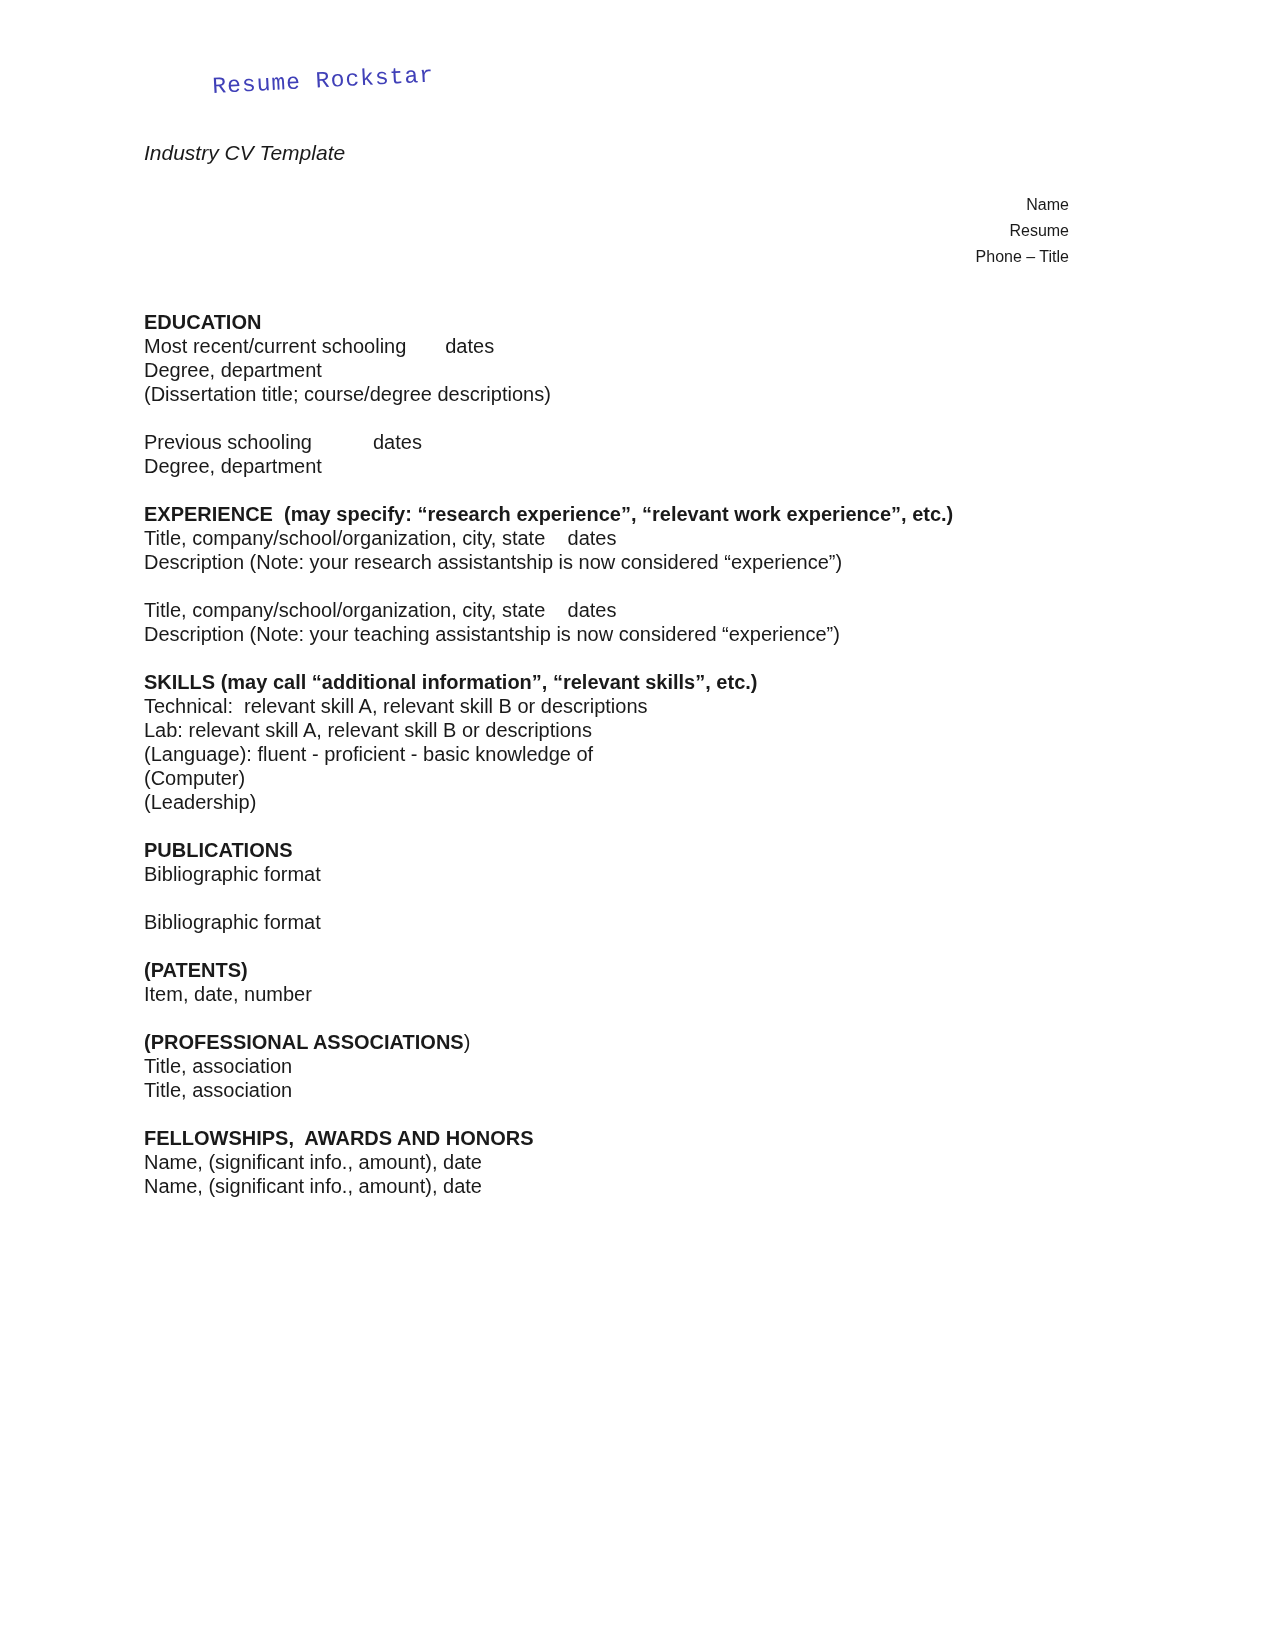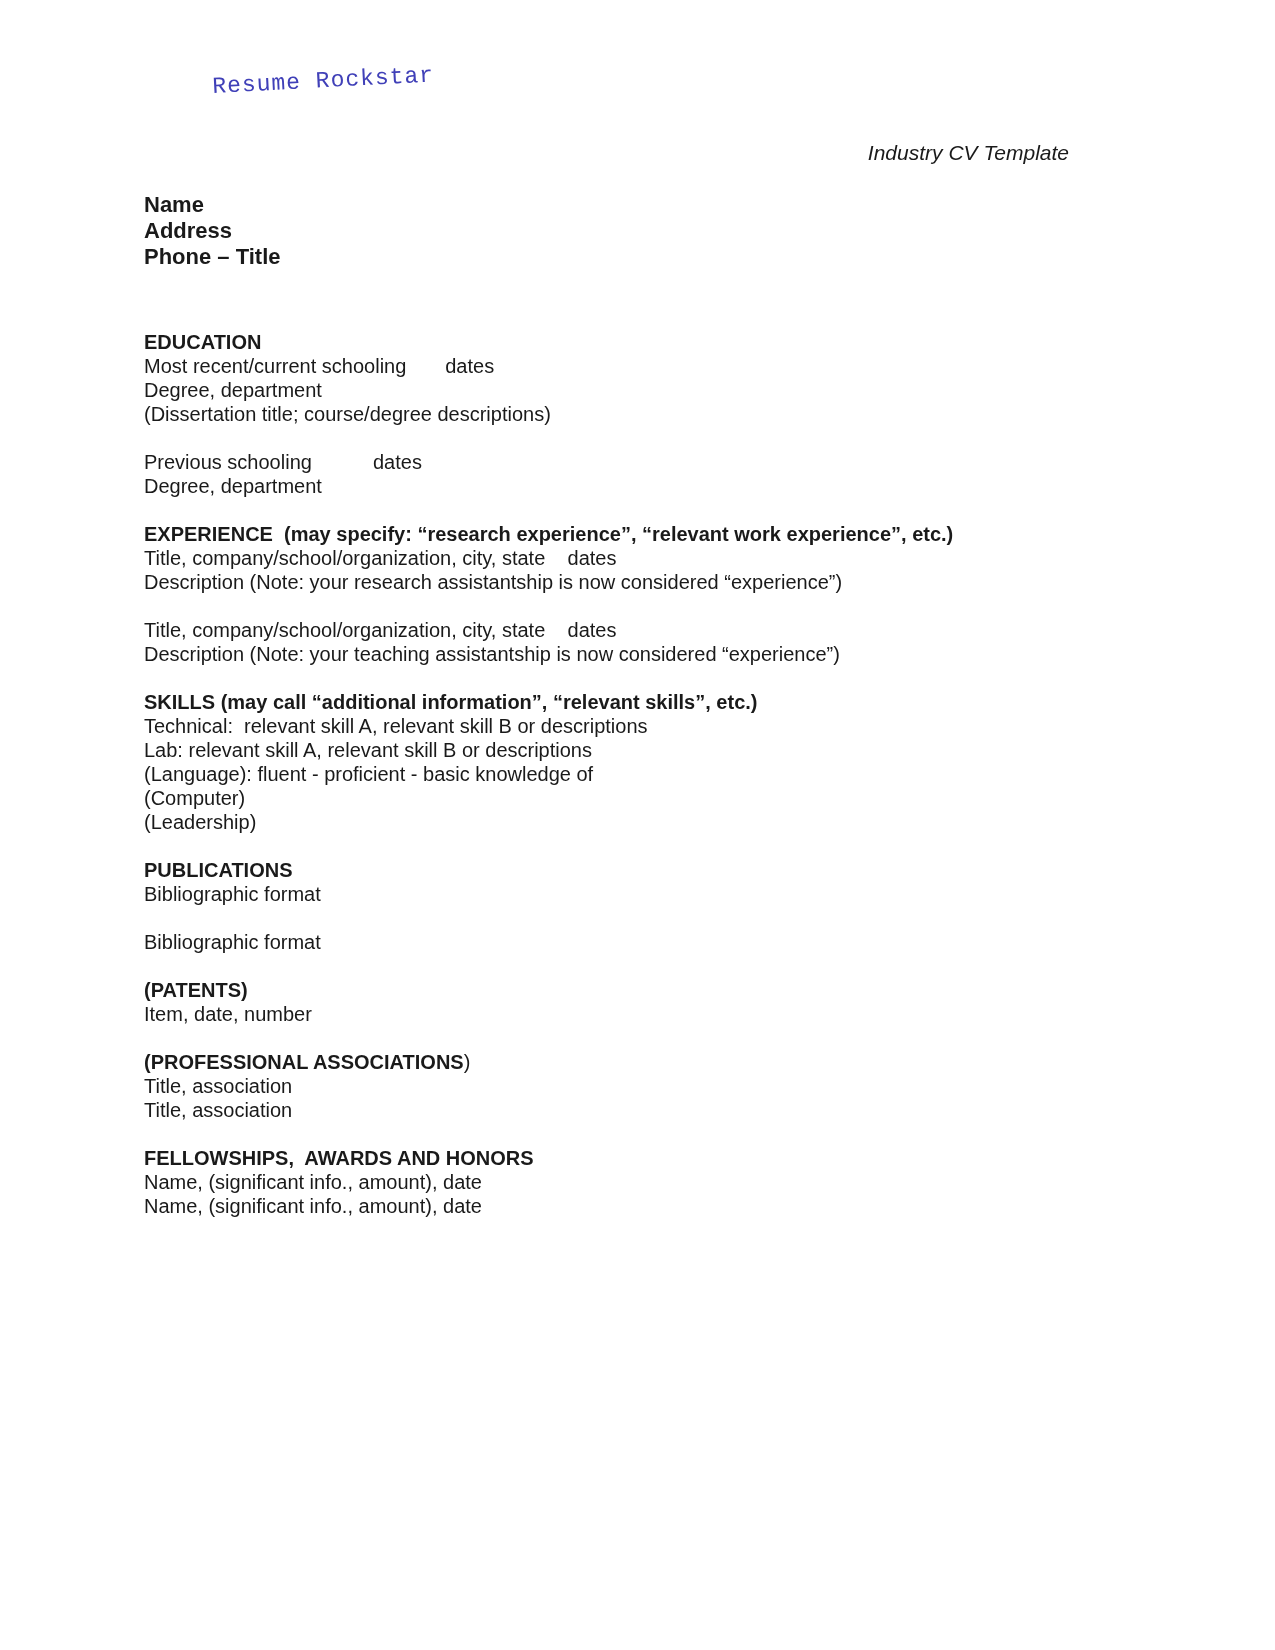--- a/index.html
+++ b/index.html
@@ -25,54 +25,54 @@
     letter-spacing: 1px;
     transform: rotate(-3deg);
     transform-origin: left bottom;
     white-space: nowrap;
   }
   .doc-title {
     position: absolute;
     left: 144px;
     top: 141px;
     width: 925px;
-    text-align: right;
+    text-align: left;
     font-style: italic;
     font-size: 21px;
   }
   .contact {
     position: absolute;
     left: 144px;
     top: 192px;
     width: 925px;
-    text-align: left;
-    font-weight: bold;
-    font-size: 22px;
+    text-align: right;
+    font-weight: normal;
+    font-size: 16px;
     line-height: 26px;
   }
   .doc-body {
     position: absolute;
     left: 144px;
-    top: 330px;
+    top: 310px;
     width: 1000px;
     font-size: 20px;
     line-height: 24px;
     white-space: pre-wrap;
   }
   .doc-body .line {
     min-height: 24px;
   }
   .doc-body .b { font-weight: bold; }
   .doc-body .i { }
 </style>
 </head>
 <body>
 
 <div class="page">
   <div class="logo" style="color: rgb(64, 64, 184);">Resume Rockstar</div>
   <div class="doc-title">Industry CV Template</div>
   <div class="contact">
     <div>Name</div>
-    <div>Address</div>
+    <div>Resume</div>
     <div>Phone – Title</div>
   </div>
   <div class="doc-body" id="doc-body"><div class="line"><span class="b">EDUCATION</span></div><div class="line"><span>Most recent/current schooling       dates</span></div><div class="line"><span>Degree, department</span></div><div class="line"><span>(Dissertation title; course/degree descriptions)</span></div><div class="line">&nbsp;</div><div class="line"><span>Previous schooling           dates</span></div><div class="line"><span>Degree, department</span></div><div class="line">&nbsp;</div><div class="line"><span class="b">EXPERIENCE  (may specify: “research experience”, “relevant work experience”, etc.)</span></div><div class="line"><span>Title, company/school/organization, city, state    dates</span></div><div class="line"><span>Description (Note: your research assistantship is now considered “experience”)</span></div><div class="line">&nbsp;</div><div class="line"><span>Title, company/school/organization, city, state    dates</span></div><div class="line"><span>Description (Note: your teaching assistantship is now considered “experience”)</span></div><div class="line">&nbsp;</div><div class="line"><span class="b">SKILLS (may call “additional information”, “relevant skills”, etc.)</span></div><div class="line"><span class="i">Technical:</span><span>  relevant skill A, relevant skill B or descriptions</span></div><div class="line"><span class="i">Lab:</span><span> relevant skill A, relevant skill B or descriptions</span></div><div class="line"><span class="i">(Language):</span><span> fluent - proficient - basic knowledge of</span></div><div class="line"><span class="i">(Computer)</span></div><div class="line"><span class="i">(Leadership)</span></div><div class="line">&nbsp;</div><div class="line"><span class="b">PUBLICATIONS</span></div><div class="line"><span>Bibliographic format</span></div><div class="line">&nbsp;</div><div class="line"><span>Bibliographic format</span></div><div class="line">&nbsp;</div><div class="line"><span class="b">(PATENTS)</span></div><div class="line"><span>Item, date, number</span></div><div class="line">&nbsp;</div><div class="line"><span class="b">(PROFESSIONAL ASSOCIATIONS</span><span>)</span></div><div class="line"><span>Title, association</span></div><div class="line"><span>Title, association</span></div><div class="line">&nbsp;</div><div class="line"><span class="b">FELLOWSHIPS,  AWARDS AND HONORS</span></div><div class="line"><span>Name, (significant info., amount), date</span></div><div class="line"><span>Name, (significant info., amount), date</span></div></div>
 </div>
 
 </body></html>

